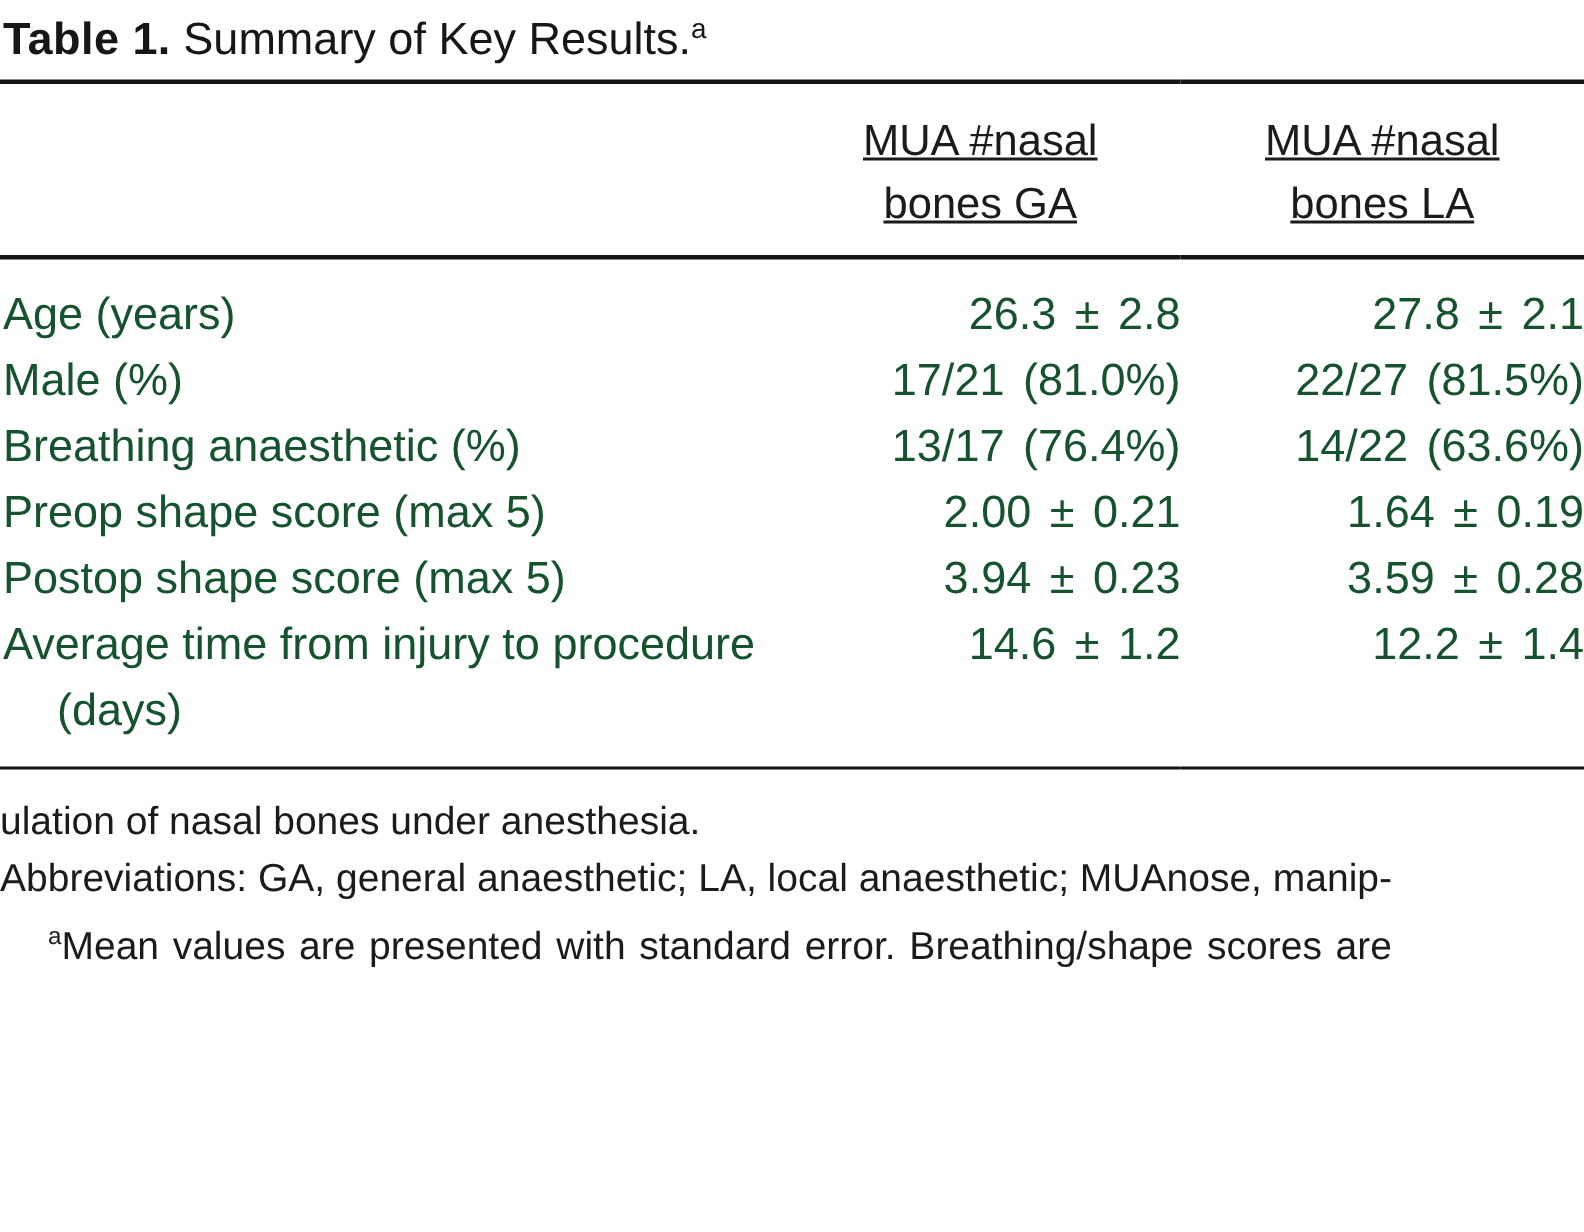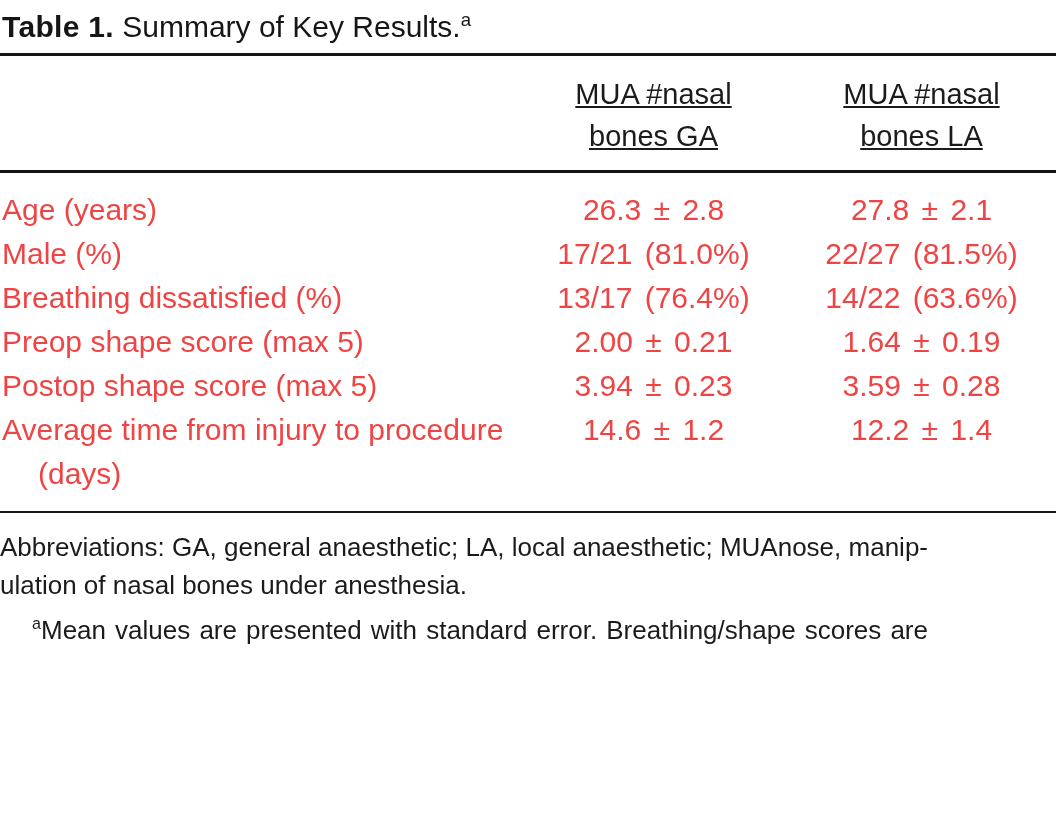--- a/index.html
+++ b/index.html
@@ -61,38 +61,38 @@
     display: inline-block;
     max-width: 200px; 
     text-decoration: underline;
   }
 
   tbody td {
     font-size: 30px;
     line-height: 44px;
     vertical-align: top;
     padding: 0;
-    color: #ef4444;
+    color: #14532d;
   }
   tbody tr:first-child td { padding-top: 15px; }
   tbody tr:last-child td  { padding-bottom: 15px; }
 
   td.label { text-align: left; }
   td.label .label-inner {
     display: inline-block;
     padding-left: 38px;
     text-indent: -36px;
     white-space: nowrap;
   }
   tr.row-wrap td.label .label-inner {
     white-space: normal;
     max-width: 470px;
   }
   td.val {
-    text-align: center;
+    text-align: right;
     white-space: nowrap;
     word-spacing: 4px;
   }
 
   
   .notes {
     margin-top: 15px;
     font-size: 26px;
     line-height: 38px;
     color: #1b1b1b;
@@ -131,21 +131,21 @@
         <td class="label"><span class="label-inner">Age (years)</span></td>
         <td class="val">26.3 ± 2.8</td>
         <td class="val">27.8 ± 2.1</td>
       </tr>
       <tr>
         <td class="label"><span class="label-inner">Male (%)</span></td>
         <td class="val">17/21 (81.0%)</td>
         <td class="val">22/27 (81.5%)</td>
       </tr>
       <tr>
-        <td class="label"><span class="label-inner">Breathing dissatisfied (%)</span></td>
+        <td class="label"><span class="label-inner">Breathing anaesthetic (%)</span></td>
         <td class="val">13/17 (76.4%)</td>
         <td class="val">14/22 (63.6%)</td>
       </tr>
       <tr>
         <td class="label"><span class="label-inner">Preop shape score (max 5)</span></td>
         <td class="val">2.00 ± 0.21</td>
         <td class="val">1.64 ± 0.19</td>
       </tr>
       <tr>
         <td class="label"><span class="label-inner">Postop shape score (max 5)</span></td>
@@ -155,21 +155,21 @@
       <tr class="row-wrap">
         <td class="label"><span class="label-inner">Average time from injury to procedure (days)</span></td>
         <td class="val">14.6 ± 1.2</td>
         <td class="val">12.2 ± 1.4</td>
       </tr>
     </tbody>
   </table>
 
   <div class="notes">
     <div class="abbrev-block">
+      <div class="note-line">ulation of nasal bones under anesthesia.</div>
       <div class="note-line justified">Abbreviations: GA, general anaesthetic; LA, local anaesthetic; MUAnose, manip-</div>
-      <div class="note-line">ulation of nasal bones under anesthesia.</div>
     </div>
     <div class="footnote-block">
       <div class="note-line justified"><sup>a</sup><span>Mean values are presented with standard error. Breathing/shape scores are</span></div>
     </div>
   </div>
 
 </div>
 
 </body></html>

